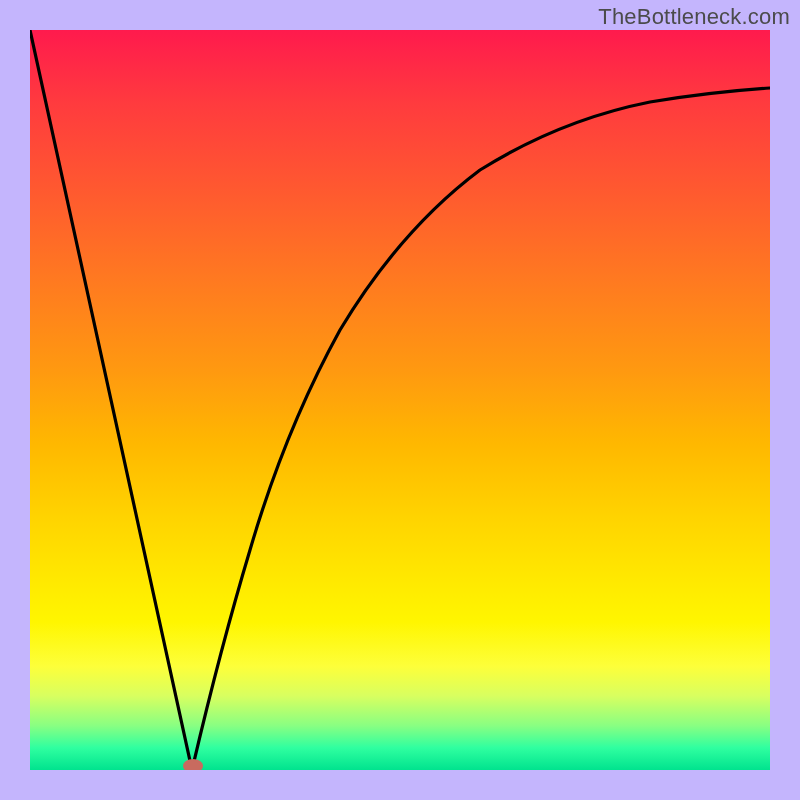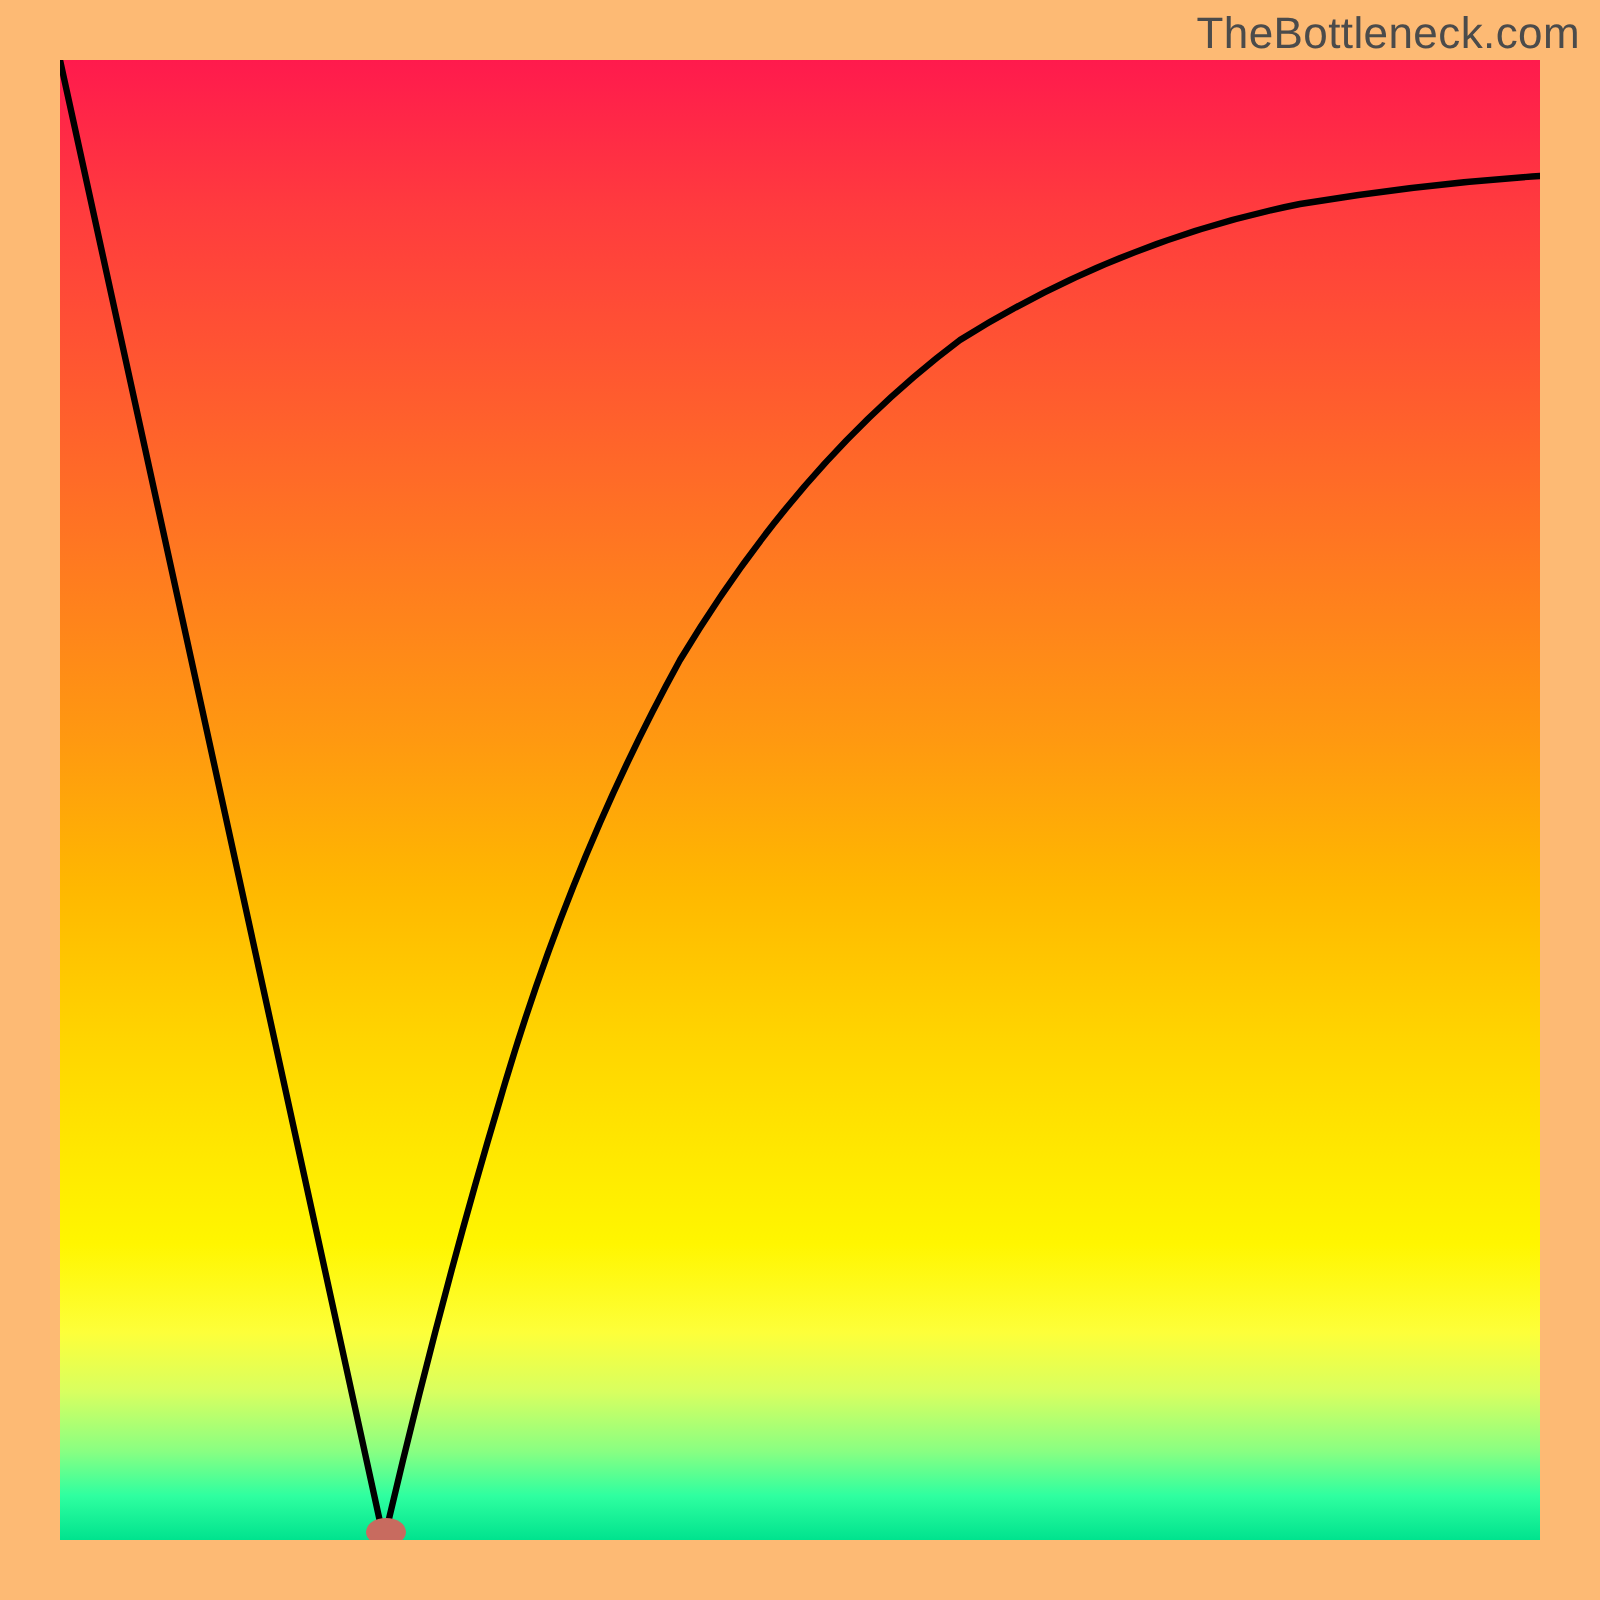--- a/index.html
+++ b/index.html
@@ -8,21 +8,21 @@
     width: 800px;
     height: 800px;
     background: #000;
     font-family: Arial, Helvetica, sans-serif;
     overflow: hidden;
   }
   .frame {
     position: relative;
     width: 800px;
     height: 800px;
-    background: #fdba74;
+    background: #c4b5fd;
   }
   .plot-area {
     position: absolute;
     left: 30px;
     top: 30px;
     width: 740px;
     height: 740px;
     background: linear-gradient(to bottom,
       #ff1a4d 0%,
       #ff3b3e 10%,

